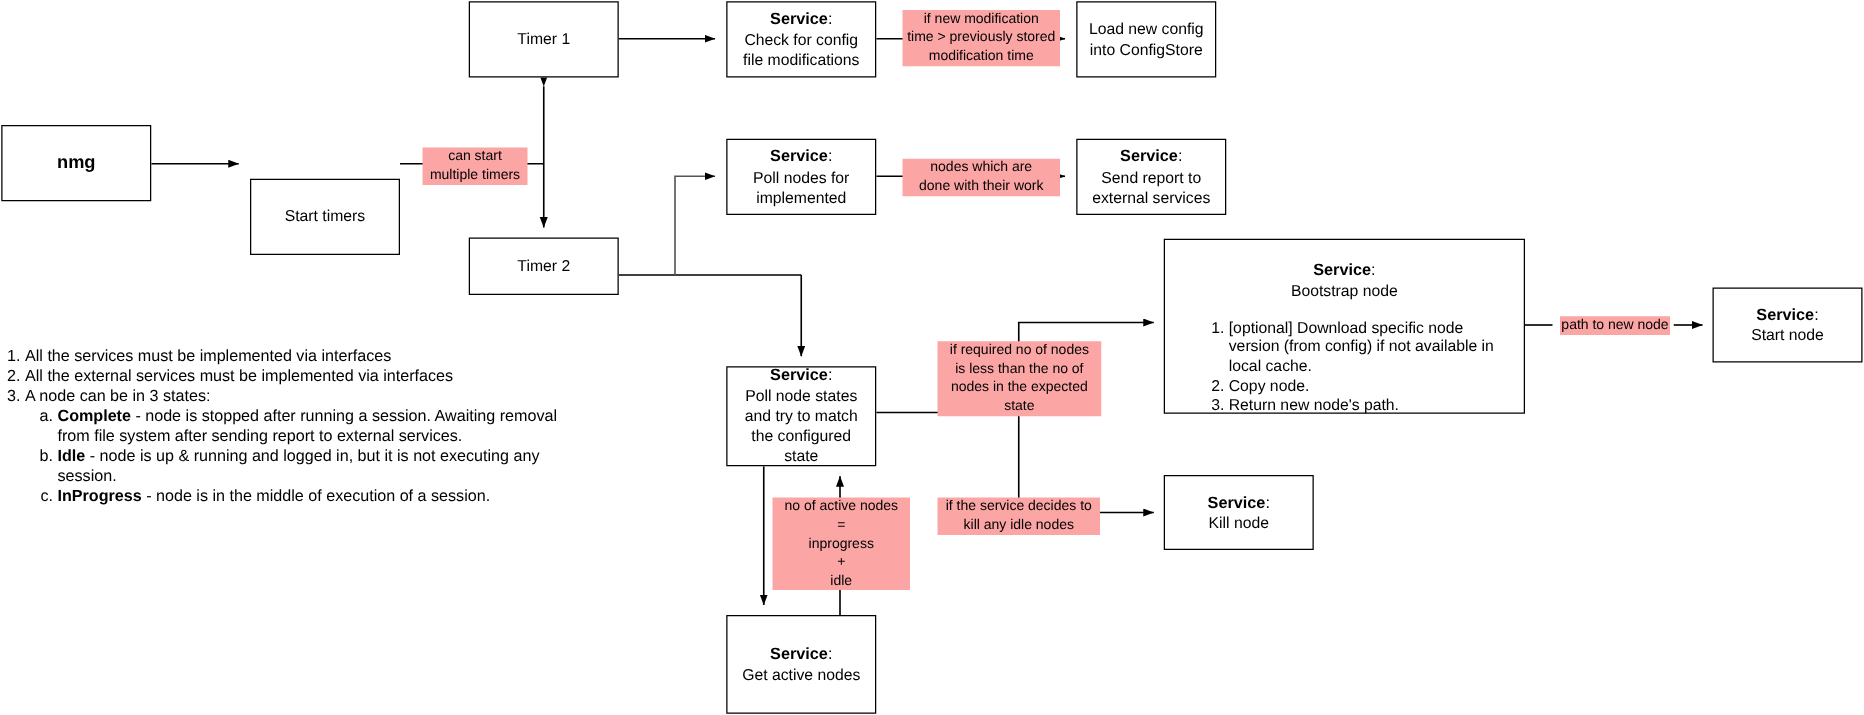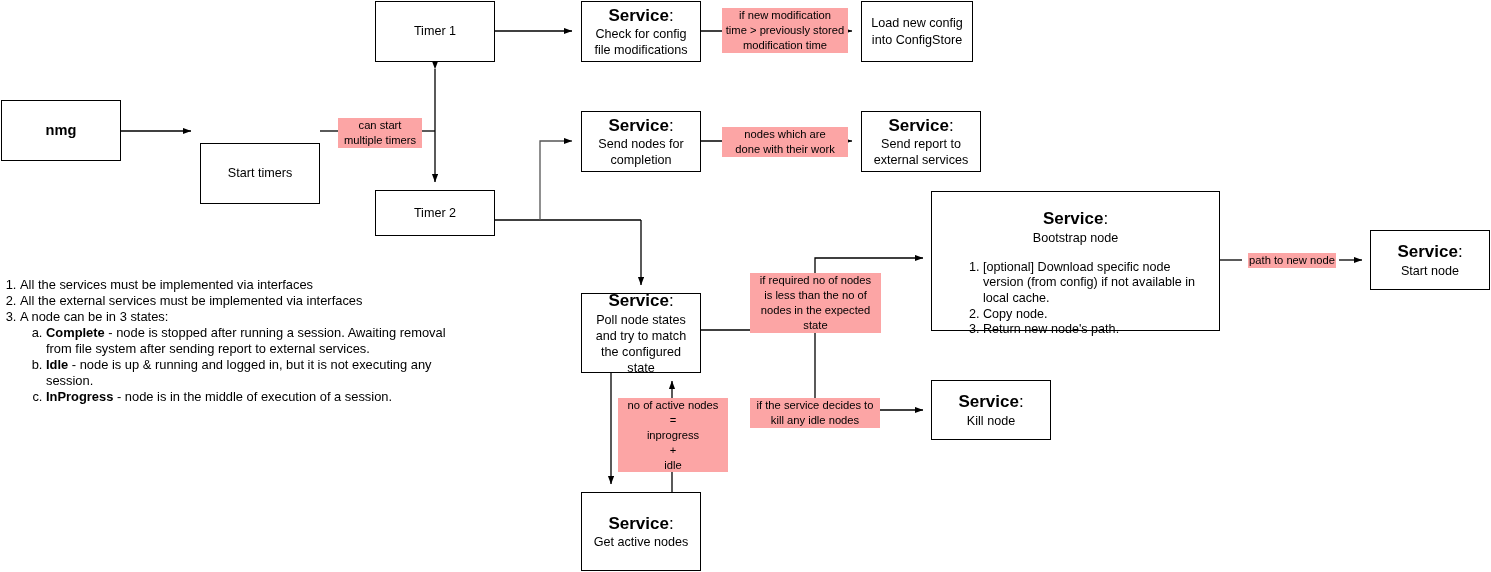--- a/index.html
+++ b/index.html
@@ -12,21 +12,21 @@
   svg#wires{position:absolute;left:0;top:0;width:1491px;height:572px;}
   .node{
     position:absolute;box-sizing:border-box;
     border:1px solid #000000;background:#ffffff;
     display:flex;align-items:center;justify-content:center;
     text-align:center;line-height:1.28;
   }
   .node .inner{padding:0 6px;width:100%;}
   .t13{font-size:12.6px;}
   .t15b{font-size:14.6px;font-weight:bold;}
-  .svc-hd{font-size:17px;}
+  .svc-hd{font-size:13px;}
   .svc-hd b{font-weight:bold;}
   .bootstrap-body{
     text-align:left;font-size:12.6px;line-height:1.24;
     margin:14px 0 0 28px;
   }
   .bootstrap-body ol{margin:0;padding-left:17px;}
   .bootstrap-body li{margin:0;padding:0;}
   .edge-label{
     position:absolute;font-size:11.2px;line-height:1.33;
     text-align:center;color:#000;white-space:pre-line;
@@ -115,21 +115,21 @@
     </div>
   </div>
 
   <div class="node" style="left:861px;top:1px;width:112px;height:61px;">
     <div class="inner t13">Load new config into ConfigStore</div>
   </div>
 
   <div class="node" style="left:581px;top:111px;width:120px;height:61px;">
     <div class="inner">
       <div class="svc-hd"><b>Service</b>:</div>
-      <div class="t13">Send nodes for completion</div>
+      <div class="t13">Poll nodes for implemented</div>
     </div>
   </div>
 
   <div class="node" style="left:861px;top:111px;width:120px;height:61px;">
     <div class="inner">
       <div class="svc-hd"><b>Service</b>:</div>
       <div class="t13">Send report to external services</div>
     </div>
   </div>
 

